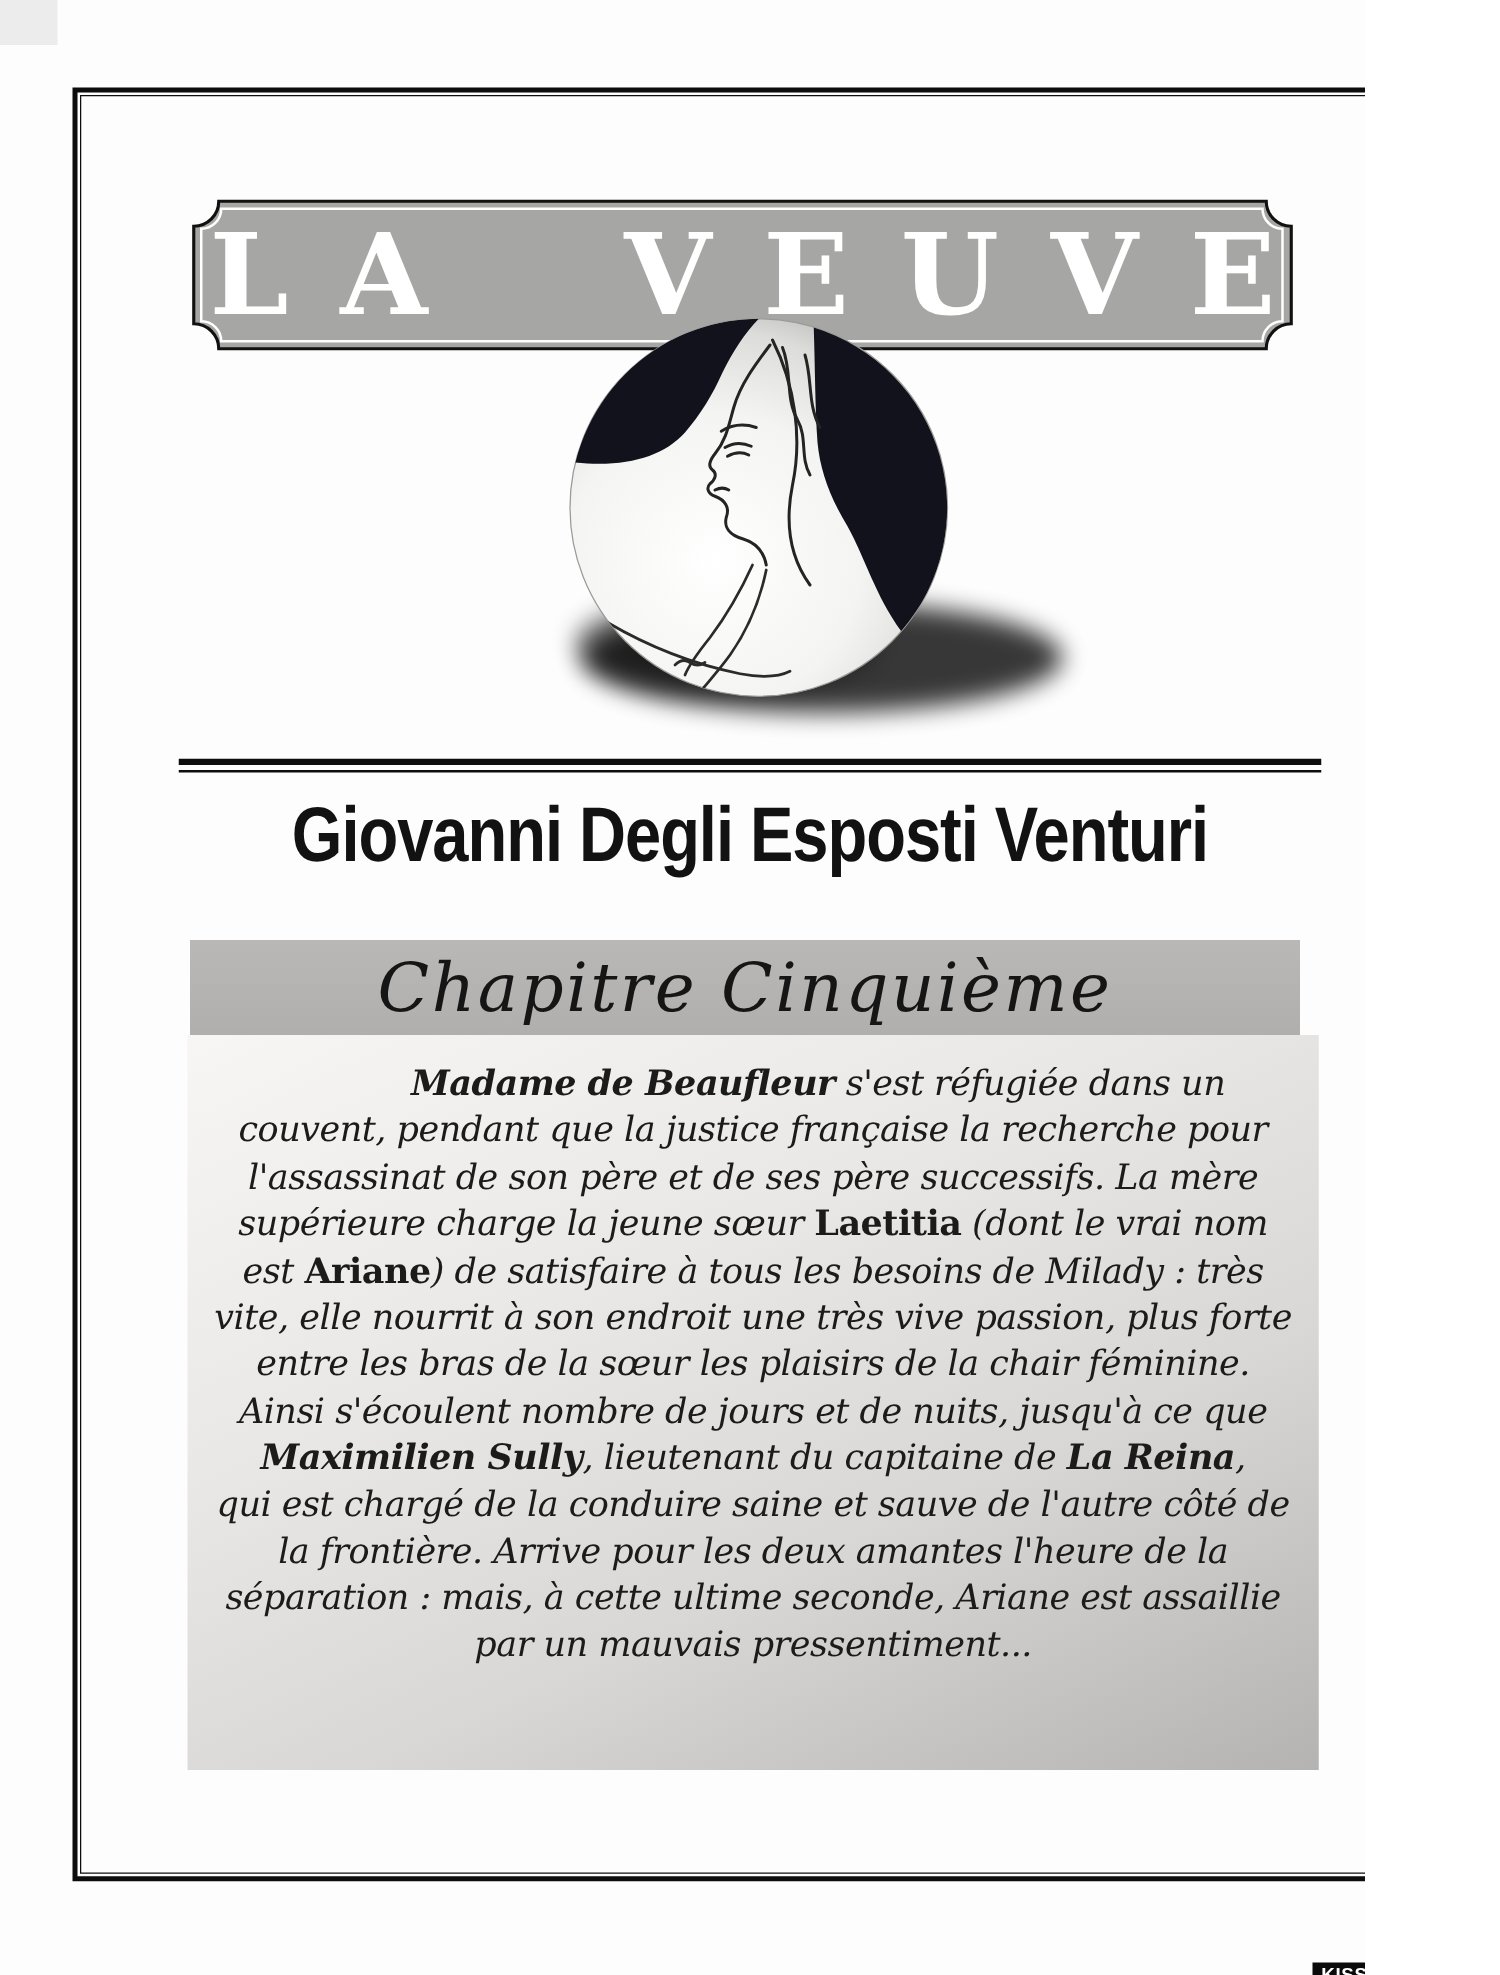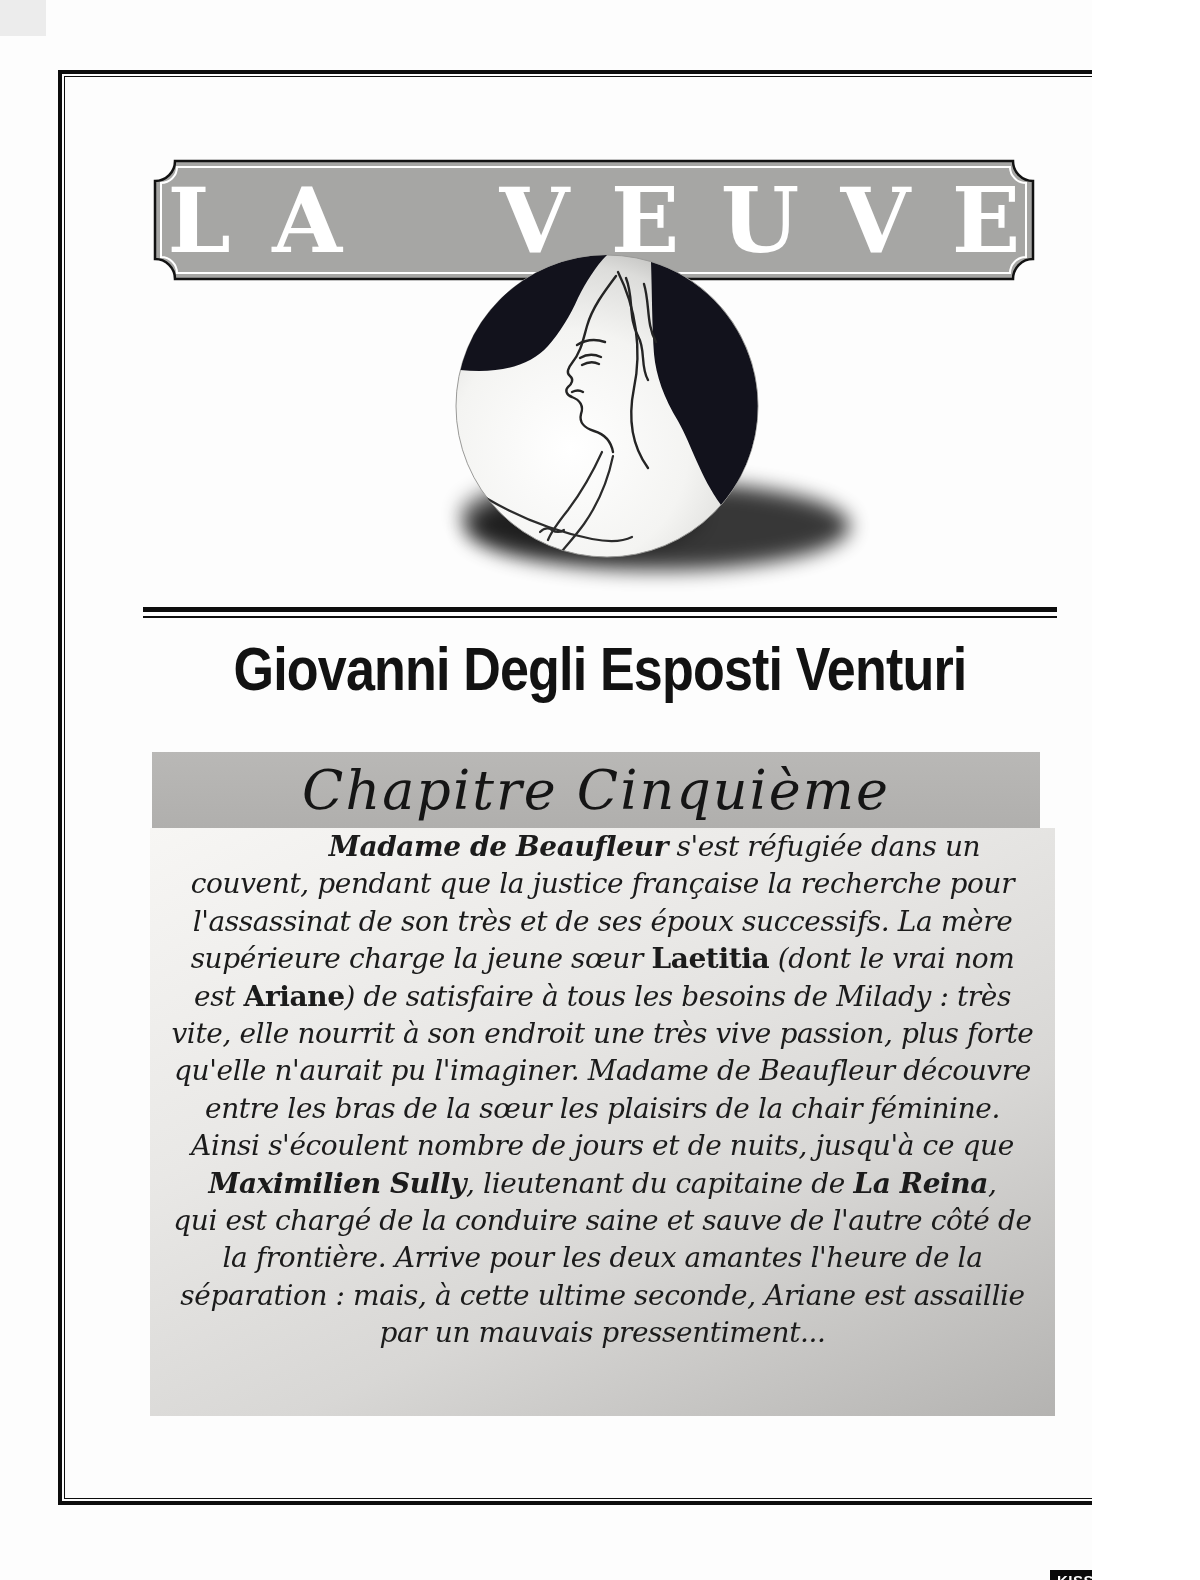--- a/index.html
+++ b/index.html
@@ -26,21 +26,21 @@
         font:bold 62px/70px "Liberation Sans",sans-serif;color:#121212;letter-spacing:-1px;
         transform:scaleX(.84);transform-origin:50% 50%;white-space:nowrap;}
   
   .band{position:absolute;left:152px;top:752px;width:888px;height:76px;
         background:linear-gradient(180deg,var(--band-gray,#b9b8b6),#b0afad);
         display:flex;align-items:center;justify-content:center;}
   .band span{font:italic 54px "DejaVu Serif",serif;color:#151515;letter-spacing:2px;white-space:nowrap;}
   
   .panel{position:absolute;left:150px;top:828px;width:905px;height:588px;
         background:linear-gradient(155deg,var(--panel-light,#f7f6f4) 0%,#e9e8e6 35%,#d8d7d5 65%,var(--panel-dark,#b4b3b1) 100%);}
-  .synopsis{}
+  .synopsis{padding-top:20px;}
   .syn-line{text-align:center;white-space:nowrap;
         font:italic 28px/37.4px "DejaVu Serif",serif;color:#1b1b1b;letter-spacing:-.4px;}
   .syn-line .b{font-weight:bold;}
   .syn-line .r{font-style:normal;}
   .syn-line.first{padding-left:104px;}
   
   .footer{position:absolute;left:1050px;top:1592px;display:flex;align-items:flex-end;height:22px;}
   .kiss{background:var(--badge-black,#0a0a0a);color:#fff;font:bold 15px/22px "Liberation Sans",sans-serif;
         padding:0 7px;letter-spacing:.5px;}
   .pnum{background:#fff;border:2px solid var(--badge-black,#0a0a0a);color:#0a0a0a;
@@ -120,25 +120,24 @@
   <div class="author">Giovanni Degli Esposti Venturi</div>
 
   <div class="band">
     <span>Chapitre Cinquième</span>
   </div>
 
   <div class="panel">
     <div class="synopsis">
         <div class="syn-line first"><span class="b">Madame de Beaufleur</span><span> s'est réfugiée dans un</span></div>
         <div class="syn-line"><span>couvent, pendant que la justice française la recherche pour</span></div>
-        <div class="syn-line"><span>l'assassinat de son très et de ses époux successifs. La mère</span></div>
+        <div class="syn-line"><span>l'assassinat de son père et de ses père successifs. La mère</span></div>
         <div class="syn-line"><span>supérieure charge la jeune sœur </span><span class="b r">Laetitia</span><span> (dont le vrai nom</span></div>
         <div class="syn-line"><span>est </span><span class="b r">Ariane</span><span>) de satisfaire à tous les besoins de Milady : très</span></div>
         <div class="syn-line"><span>vite, elle nourrit à son endroit une très vive passion, plus forte</span></div>
-        <div class="syn-line"><span>qu'elle n'aurait pu l'imaginer. Madame de Beaufleur découvre</span></div>
         <div class="syn-line"><span>entre les bras de la sœur les plaisirs de la chair féminine.</span></div>
         <div class="syn-line"><span>Ainsi s'écoulent nombre de jours et de nuits, jusqu'à ce que</span></div>
         <div class="syn-line"><span class="b">Maximilien Sully</span><span>, lieutenant du capitaine de </span><span class="b">La Reina</span><span>,</span></div>
         <div class="syn-line"><span>qui est chargé de la conduire saine et sauve de l'autre côté de</span></div>
         <div class="syn-line"><span>la frontière. Arrive pour les deux amantes l'heure de la</span></div>
         <div class="syn-line"><span>séparation : mais, à cette ultime seconde, Ariane est assaillie</span></div>
         <div class="syn-line"><span>par un mauvais pressentiment...</span></div>
       </div>
   </div>
 

